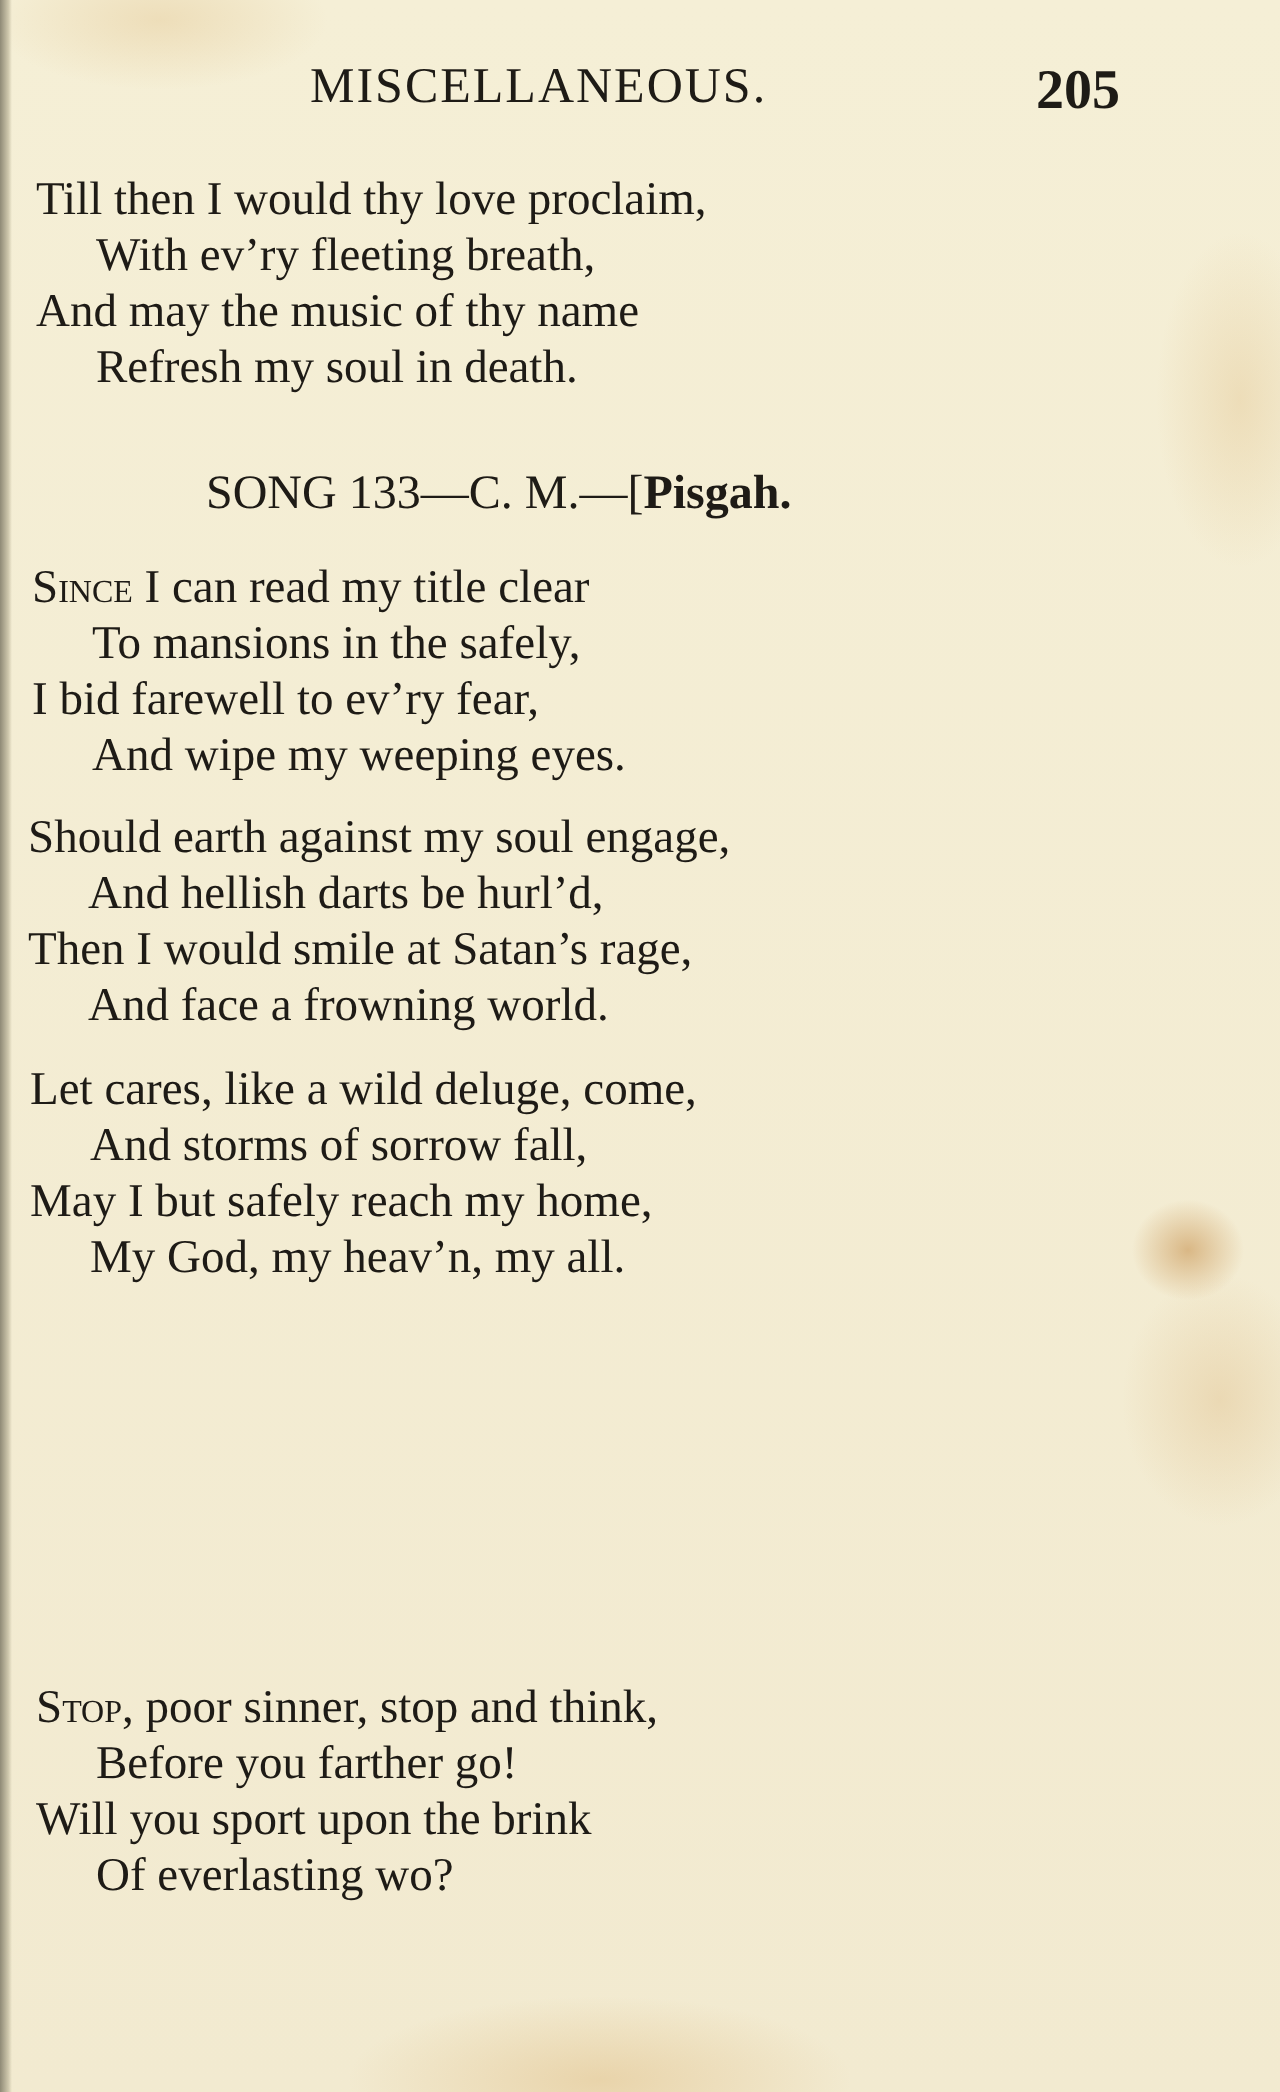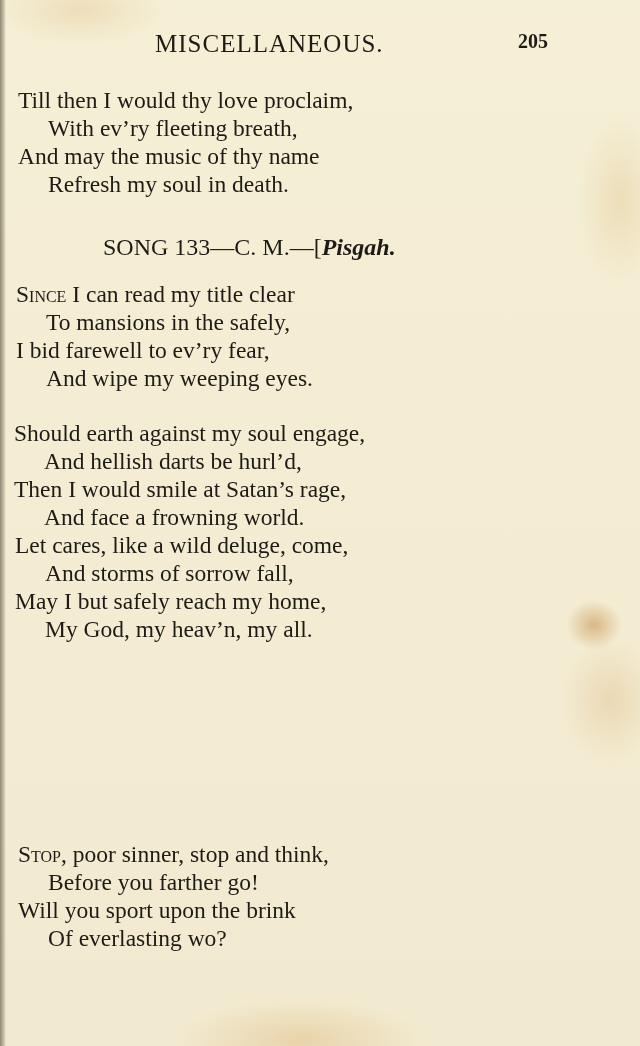--- a/index.html
+++ b/index.html
@@ -26,32 +26,32 @@
   }
   .header {
     position: absolute; top: 28px; left: 0; width: 640px; height: 40px;
   }
   .running-title {
     position: absolute; left: 155px; top: 2px;
     font-size: 25px; letter-spacing: 1px;
   }
   .page-number {
     position: absolute; left: 518px; top: 2px;
-    font-size: 20px; font-weight: bold;
+    font-size: 28px; font-weight: bold;
   }
   .verse {
     position: absolute; left: 0;
     font-size: 23.5px; line-height: 28px;
   }
   .line { white-space: nowrap; display: block; }
   .line.indent { padding-left: 30px; }
   .song-heading {
     position: absolute; font-size: 24px; white-space: nowrap;
   }
-  .song-heading .tune { font-style: italic; font-weight: bold; }
+  .song-heading .tune { font-weight: bold; }
   .sc { font-variant: small-caps; }
 </style>
 </head>
 <body>
 
 <div class="page">
   <div class="spine"></div>
 
   <div class="header">
     <span class="running-title">MISCELLANEOUS.</span>
@@ -69,21 +69,21 @@
     <span>SONG 133—C. M.—[</span><span class="tune">Pisgah.</span>
   </div>
 
   <div class="verse" style="top:280px; left:16px;">
     <span class="line"><span class="sc">Since</span><span> I can read my title clear</span></span>
     <span class="line indent">To mansions in the safely,</span>
     <span class="line">I bid farewell to ev’ry fear,</span>
     <span class="line indent">And wipe my weeping eyes.</span>
   </div>
 
-  <div class="verse" style="top:405px; left:14px;margin-top:14px;">
+  <div class="verse" style="top:405px; left:14px;">
     <span class="line">Should earth against my soul engage,</span>
     <span class="line indent">And hellish darts be hurl’d,</span>
     <span class="line">Then I would smile at Satan’s rage,</span>
     <span class="line indent">And face a frowning world.</span>
   </div>
 
   <div class="verse" style="top:531px; left:15px;">
     <span class="line">Let cares, like a wild deluge, come,</span>
     <span class="line indent">And storms of sorrow fall,</span>
     <span class="line">May I but safely reach my home,</span>

